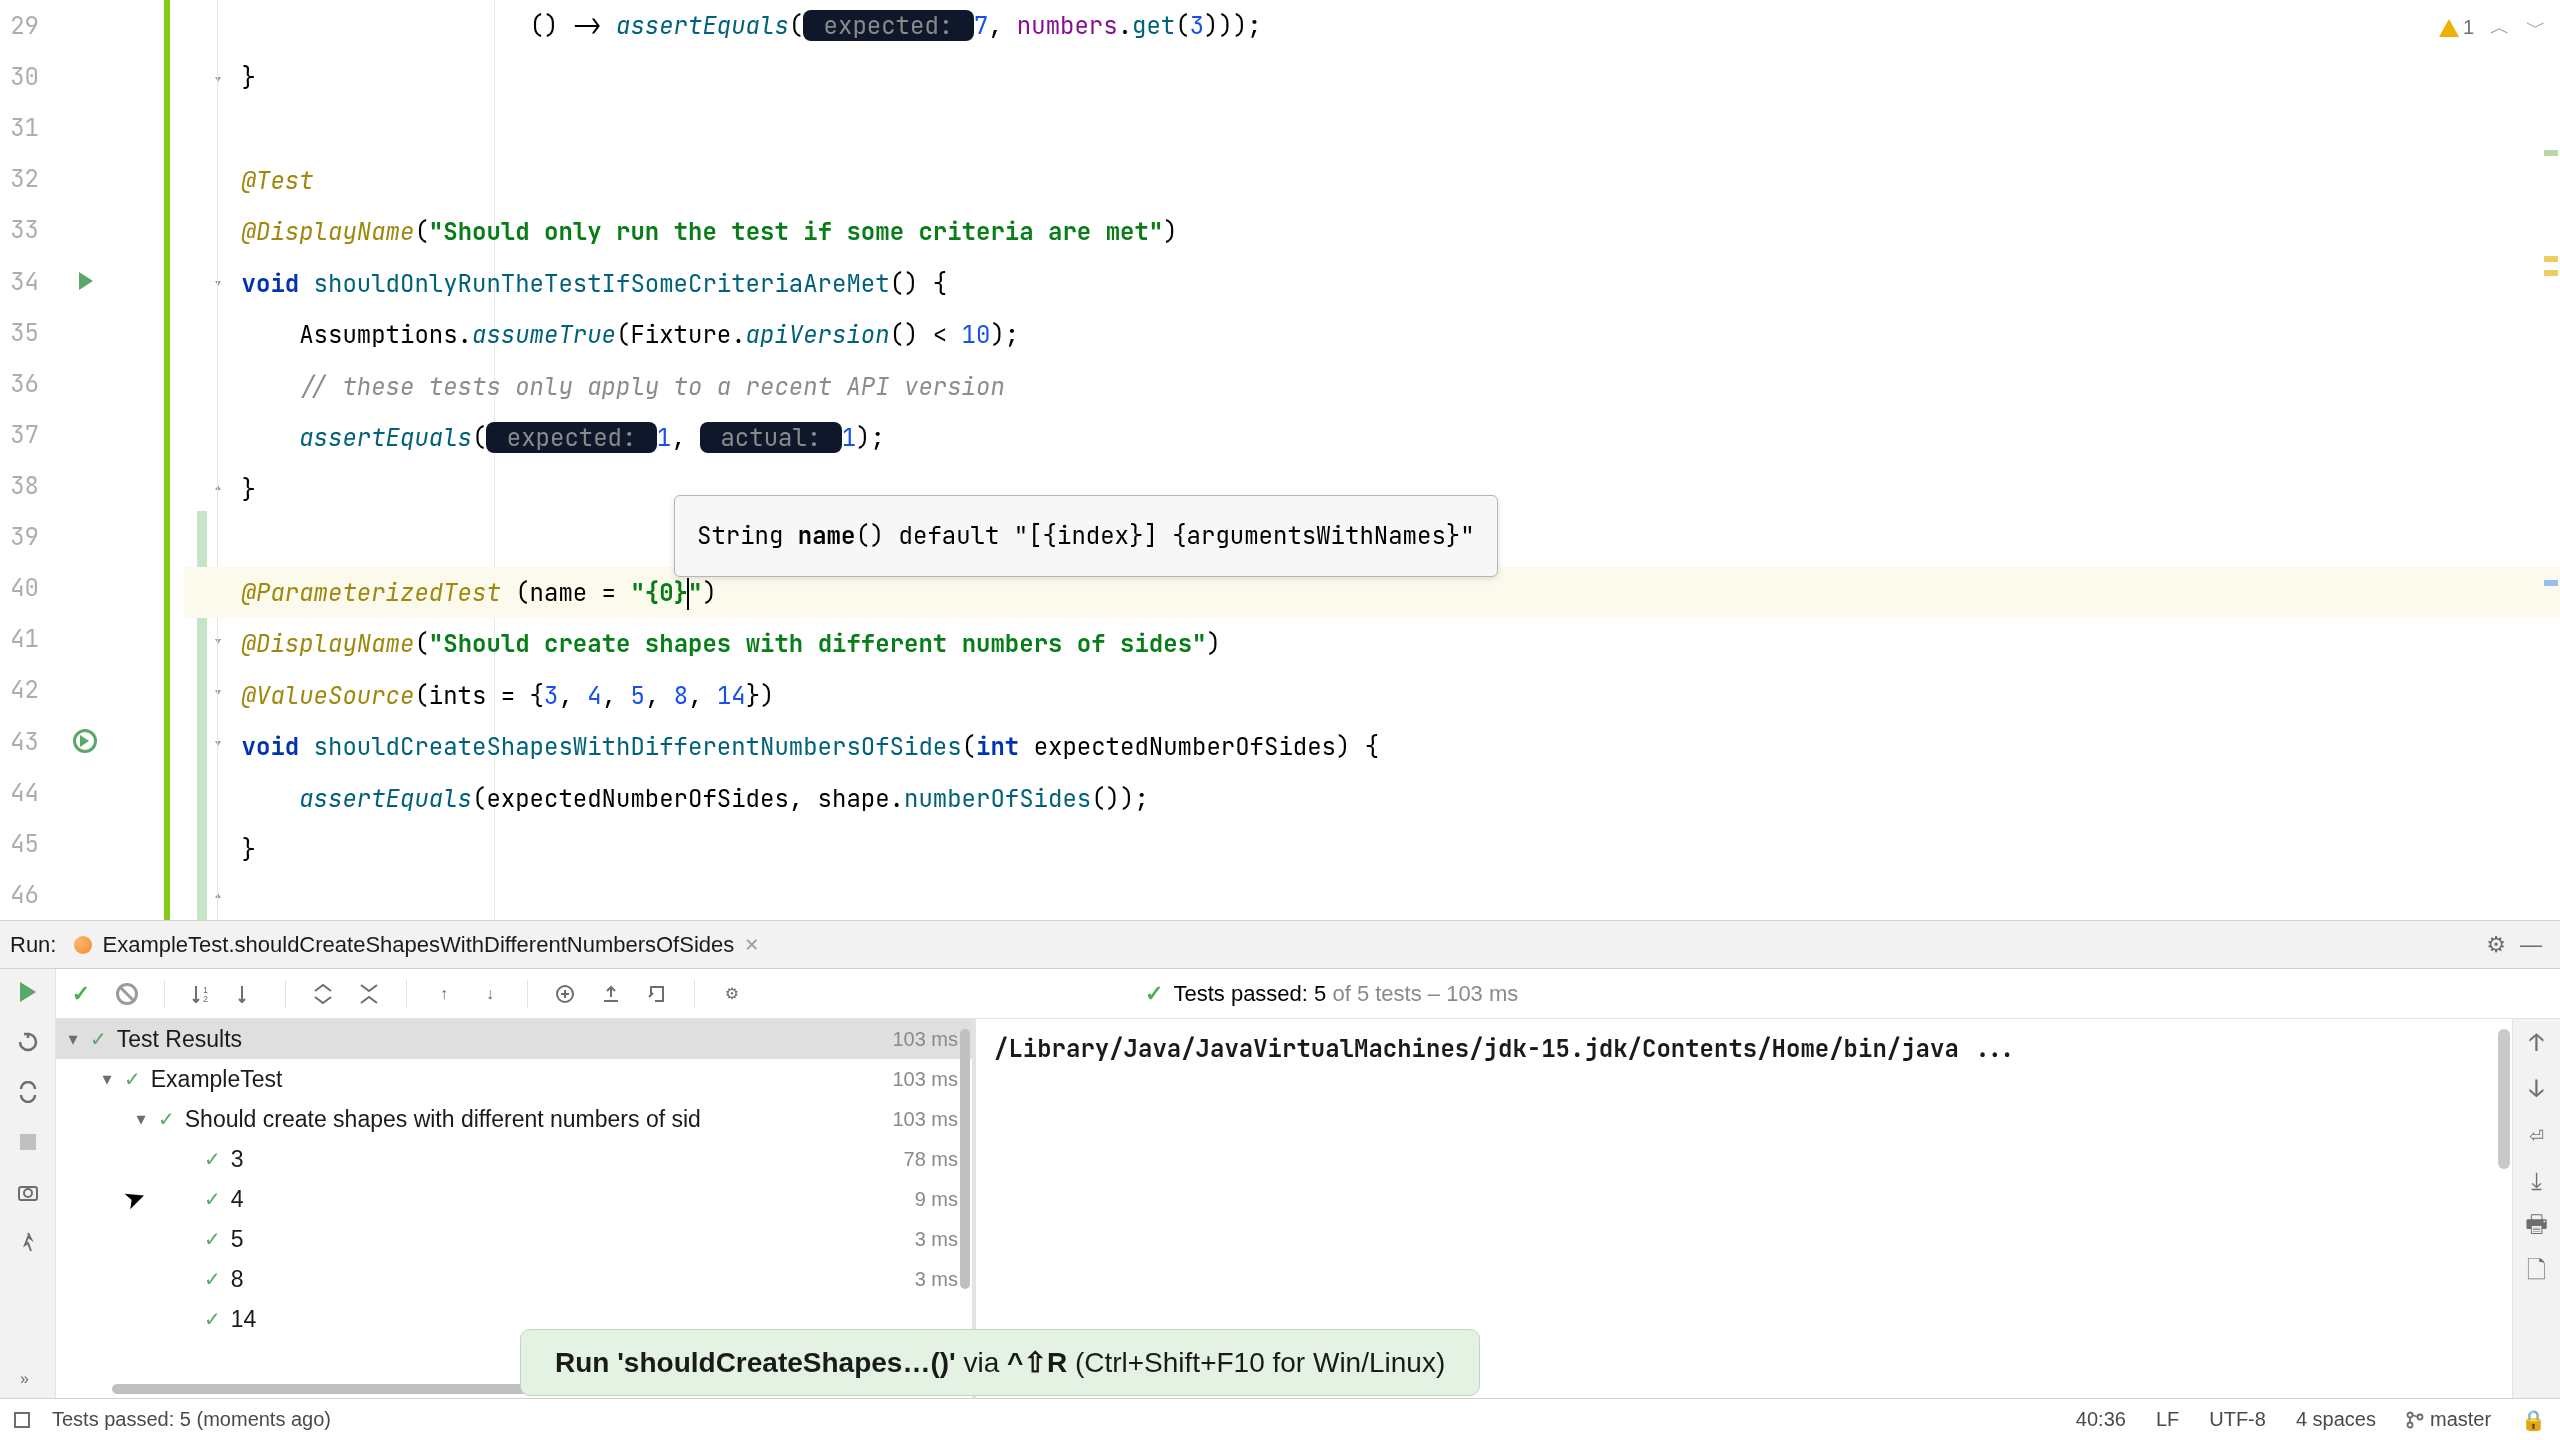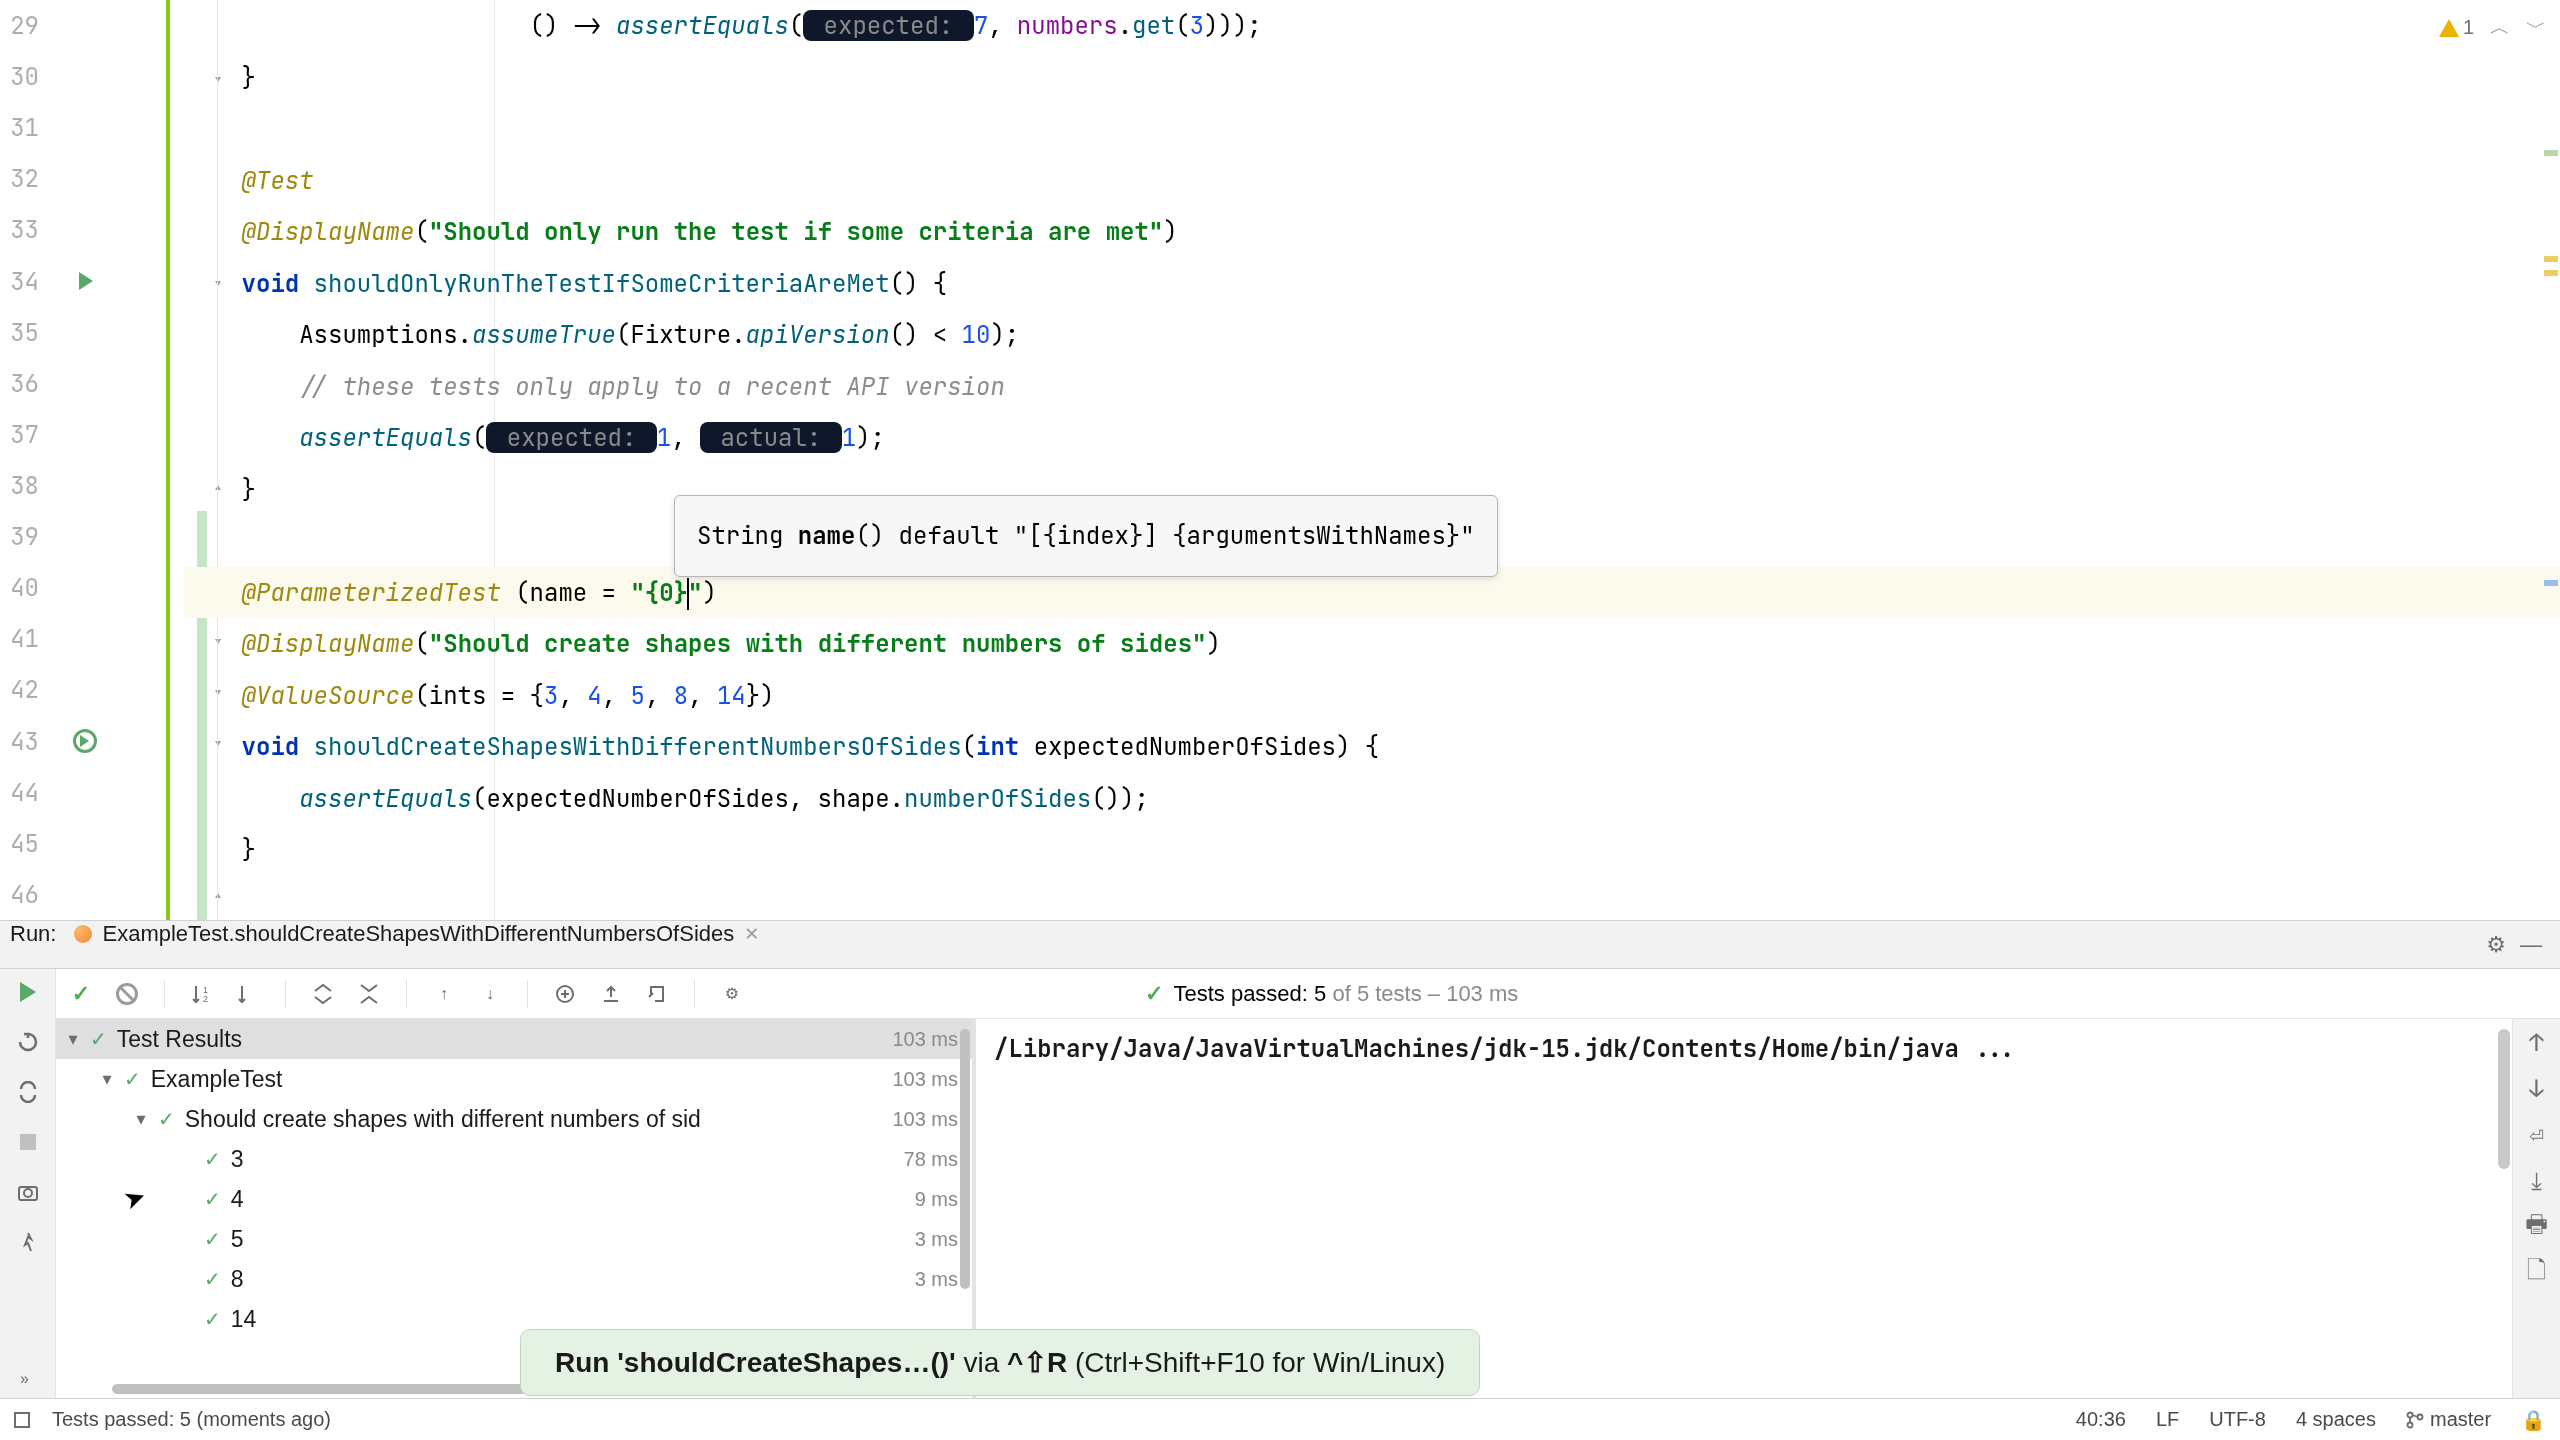--- a/index.html
+++ b/index.html
@@ -1,20 +1,20 @@
 <!DOCTYPE html>
 <html><head>
 <meta charset="utf-8">
 <style>
 * { margin: 0; padding: 0; box-sizing: border-box; }
 html, body { width: 2560px; height: 1440px; overflow: hidden; font-family: -apple-system, BlinkMacSystemFont, "Segoe UI", sans-serif; }
 
 .app { display: flex; flex-direction: column; height: 100%; background: #fff; }
 .editor-area { flex: 1; display: flex; position: relative; overflow: hidden; }
-.gutter { width: 170px; background: #fff; border-right: 4px solid #84cc16; display: flex; flex-direction: column; font-family: "JetBrains Mono", Menlo, Consolas, monospace; }
+.gutter { width: 170px; background: #fff; border-right: 6px solid #84cc16; display: flex; flex-direction: column; font-family: "JetBrains Mono", Menlo, Consolas, monospace; }
 .gline { height: 51.5px; display: flex; align-items: center; position: relative; }
 .lineno { width: 55px; text-align: right; padding-right: 16px; color: #adadad; font-size: 24px; }
 .gmarks { flex: 1; display: flex; align-items: center; height: 100%; position: relative; }
 .run-tri { width: 0; height: 0; border-left: 14px solid #59a869; border-top: 9px solid transparent; border-bottom: 9px solid transparent; margin-left: 24px; }
 .run-cir { width: 24px; height: 24px; border: 3px solid #59a869; border-radius: 50%; margin-left: 18px; position: relative; }
 .run-cir::after { content:""; position:absolute; left:4px; top:3px; width:0;height:0;border-left:9px solid #59a869;border-top:6px solid transparent;border-bottom:6px solid transparent;}
 .vcs-mod { position: absolute; left: 142px; top: 0; bottom: 0; width: 10px; background: #c6e5c5; }
 .fold { position: absolute; left: 156px; top: 50%; transform: translateY(-50%); width: 14px; height: 14px; }
 .fold svg { width: 14px; height: 14px; }
 .fl { position: absolute; left: 162px; top: 0; bottom: 0; width: 1px; background: #e4e4e4; }
@@ -40,21 +40,21 @@
 .warn-badge { display: flex; align-items: center; gap: 4px; color: #6f6f6f; font-size: 20px; }
 .warn-tri { width: 0; height: 0; border-left: 10px solid transparent; border-right: 10px solid transparent; border-bottom: 18px solid #edb200; }
 .chev { color: #9c9c9c; font-size: 20px; }
 
 .err-stripe { position: absolute; right: 0; top: 0; bottom: 0; width: 20px; }
 .es { position: absolute; right: 2px; width: 14px; height: 6px; }
 .es.y { background: #edcd61; }
 .es.g { background: #b8d9a6; }
 .es.b { background: #9cbcee; }
 
-.run-tab-bar { height: 48px; border-top: 1px solid #d1d1d1; display: flex; align-items: flex-start; padding: 0 10px; gap: 18px; background: #f2f2f2; font-size: 22px; color: #1a1a1a; position: relative; }
+.run-tab-bar { height: 48px; border-top: 1px solid #d1d1d1; display: flex; align-items: center; padding: 0 10px; gap: 18px; background: #f2f2f2; font-size: 22px; color: #1a1a1a; position: relative; }
 .run-tab-label { color: #1a1a1a; }
 .run-tab-name { display: flex; align-items: center; gap: 10px; }
 .close-x { color: #9b9b9b; font-size: 18px; }
 .orange-dot { width: 18px; height: 18px; border-radius: 50%; background: radial-gradient(circle at 30% 30%, #ffb66b, #f08b2f); }
 .gear-right { position: absolute; right: 54px; top: 50%; transform: translateY(-50%); color: #6e6e6e; }
 .min-right { position: absolute; right: 18px; top: 50%; transform: translateY(-50%); color: #6e6e6e; }
 
 .run-body { flex: 0 0 430px; display: flex; border-top: 1px solid #d1d1d1; }
 .run-left-col { width: 56px; background: #f2f2f2; border-right: 1px solid #e3e3e3; display: flex; flex-direction: column; align-items: center; padding-top: 10px; gap: 24px; }
 .rl-icon { width: 26px; height: 26px; display: flex; align-items: center; justify-content: center; color: #6e6e6e; }

